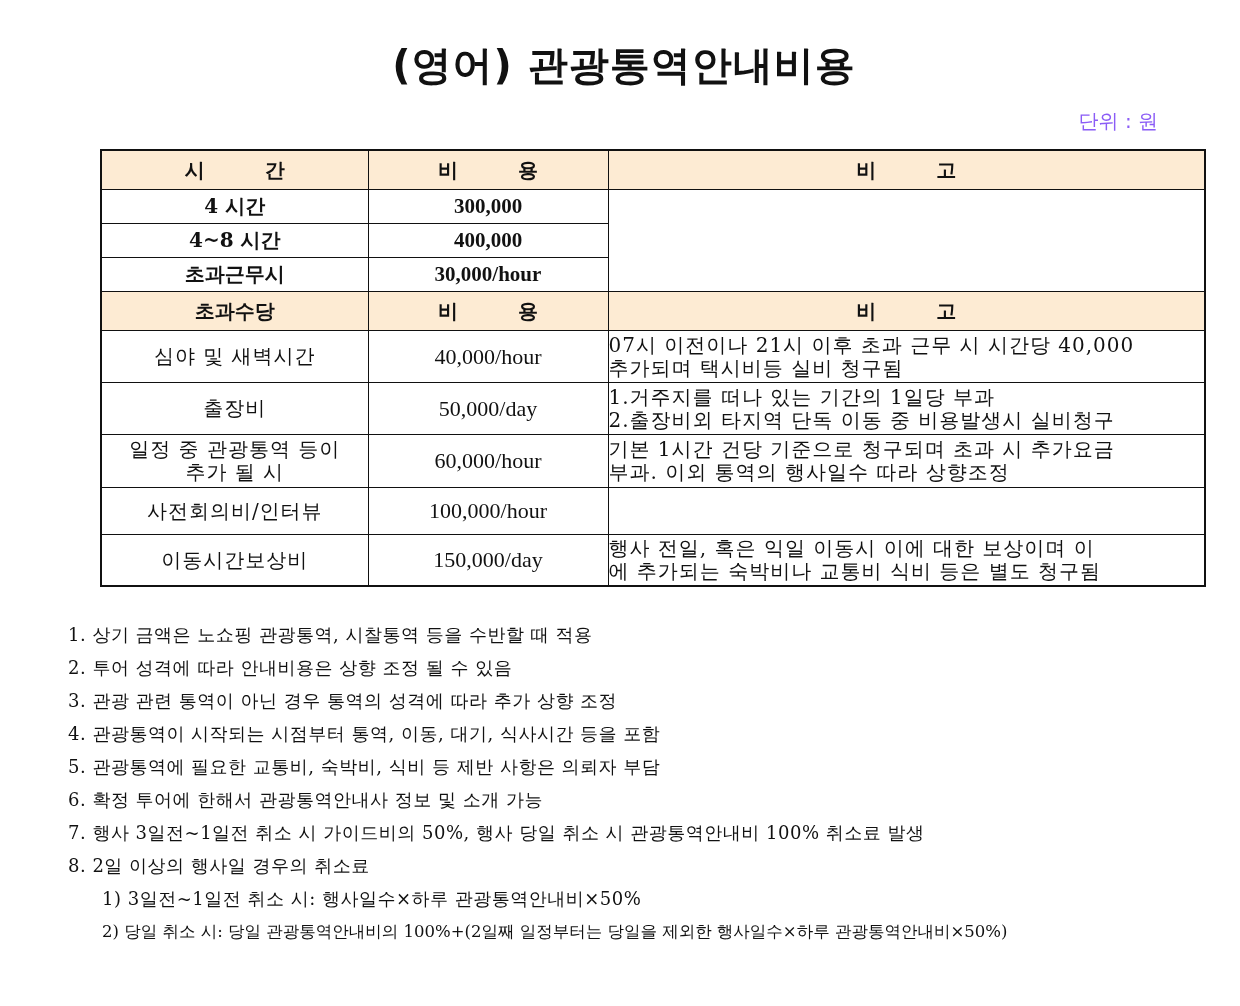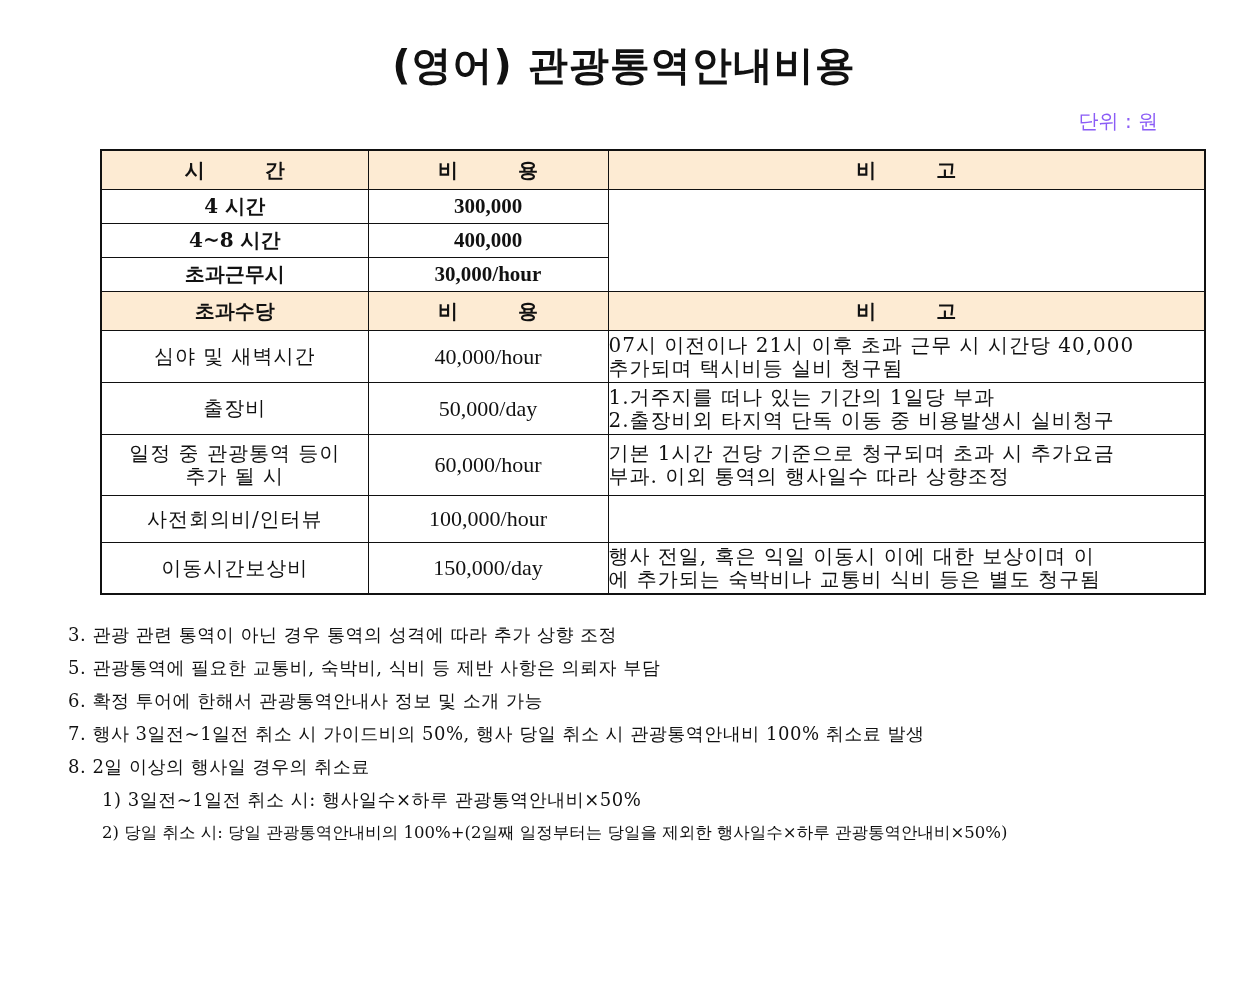--- a/index.html
+++ b/index.html
@@ -78,21 +78,21 @@
     </td>
   </tr>
   <tr class="r2" style="height:52px">
     <td class="cat">출장비</td>
     <td class="cost">50,000/day</td>
     <td class="note">
       <div>1.거주지를 떠나 있는 기간의 1일당 부과</div>
       <div>2.출장비외 타지역 단독 이동 중 비용발생시 실비청구</div>
     </td>
   </tr>
-  <tr class="r2" style="height:61px">
+  <tr class="r2" style="height:53px">
     <td class="cat">
       <div>일정 중 관광통역 등이</div>
       <div>추가 될 시</div>
     </td>
     <td class="cost">60,000/hour</td>
     <td class="note">
       <div>기본 1시간 건당 기준으로 청구되며 초과 시 추가요금</div>
       <div>부과. 이외 통역의 행사일수 따라 상향조정</div>
     </td>
   </tr>
@@ -106,20 +106,23 @@
     <td class="cost">150,000/day</td>
     <td class="note">
       <div>행사 전일, 혹은 익일 이동시 이에 대한 보상이며 이</div>
       <div>에 추가되는 숙박비나 교통비 식비 등은 별도 청구됨</div>
     </td>
   </tr>
 </tbody>
   </table>
 
 <div class="notes">
+  <div class="line">1. 상기 금액은 노쇼핑 관광통역, 시찰통역 등을 수반할 때 적용</div>
+  <div class="line">2. 투어 성격에 따라 안내비용은 상향 조정 될 수 있음</div>
   <div class="line">3. 관광 관련 통역이 아닌 경우 통역의 성격에 따라 추가 상향 조정</div>
+  <div class="line">4. 관광통역이 시작되는 시점부터 통역, 이동, 대기, 식사시간 등을 포함</div>
   <div class="line">5. 관광통역에 필요한 교통비, 숙박비, 식비 등 제반 사항은 의뢰자 부담</div>
   <div class="line">6. 확정 투어에 한해서 관광통역안내사 정보 및 소개 가능</div>
   <div class="line">7. 행사 3일전~1일전 취소 시 가이드비의 50%, 행사 당일 취소 시 관광통역안내비 100% 취소료 발생</div>
   <div class="line">8. 2일 이상의 행사일 경우의 취소료</div>
   <div class="line sub2">1) 3일전~1일전 취소 시: 행사일수×하루 관광통역안내비×50%</div>
   <div class="line sub2b">2) 당일 취소 시: 당일 관광통역안내비의 100%+(2일째 일정부터는 당일을 제외한 행사일수×하루 관광통역안내비×50%)</div>
 </div>
 
 </body></html>

